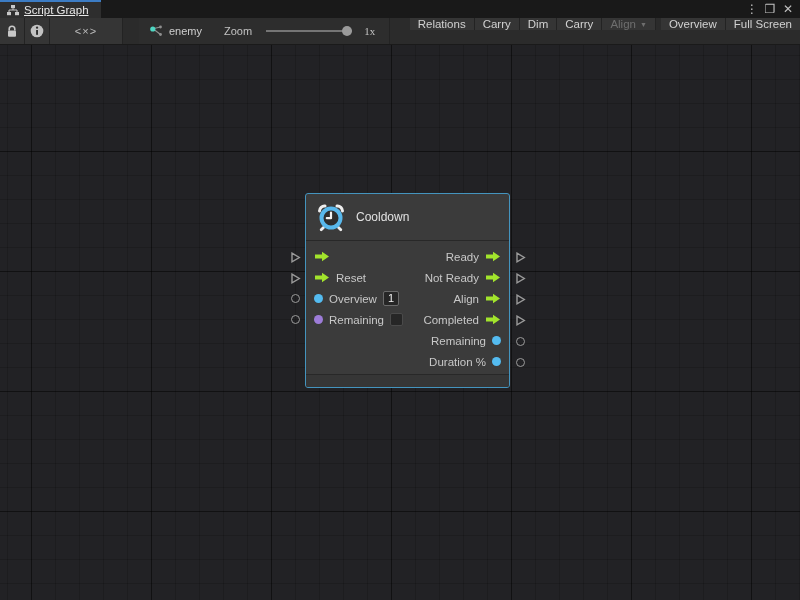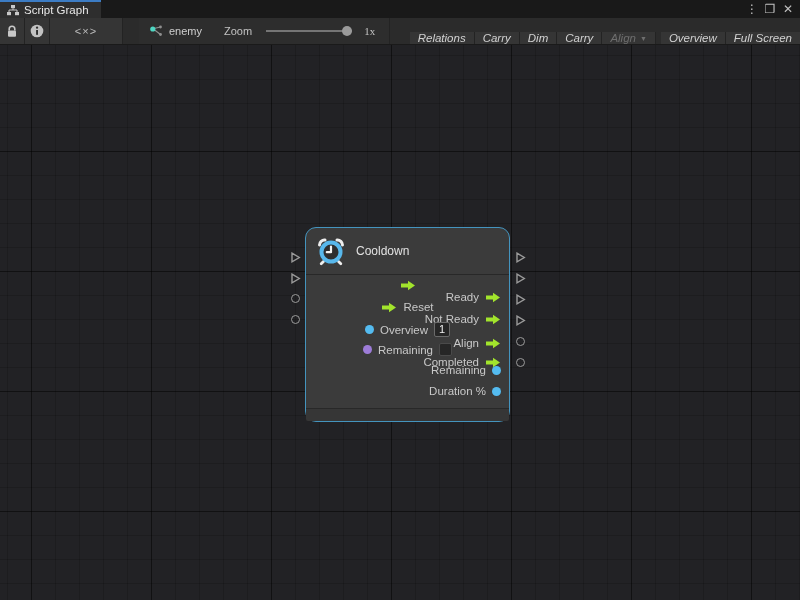--- a/index.html
+++ b/index.html
@@ -9,36 +9,36 @@
     background:#191919; color:#d2d2d2; font-size:11px;
     -webkit-font-smoothing:antialiased;
   }
   .window { position:relative; width:800px; height:600px; }
 
   
   .tabbar { position:absolute; top:0; left:0; width:800px; height:18px;
             background:#191919; display:flex; align-items:stretch; }
   .tab { display:flex; align-items:center; gap:5px; padding:0 12px 0 7px;
          background:#2e2e2e; border-top:2px solid #3c7cc4; color:#e8e8e8;
-         font-size:11.5px; }
+         font-size:11.5px;text-decoration:underline; }
   .win-controls { margin-left:auto; display:flex; align-items:center; gap:4px;
                   padding-right:5px; color:#c0c0c0; font-size:12px; }
   .win-controls span { display:inline-block; width:14px; text-align:center; cursor:default; }
 
   
   .toolbar { position:absolute; top:18px; left:0; width:800px; height:27px;
              background:#2b2b2b; display:flex; align-items:stretch;
              border-bottom:1px solid #1a1a1a; }
   .tb-btn { display:flex; align-items:center; justify-content:center;
             background:#353535; border-right:1px solid #232323; color:#d2d2d2; }
   .tb-icon-btn { width:25px; }
   .tb-code-btn { width:73px; font-size:11px; color:#bdbdbd; letter-spacing:1px; }
   .tb-mid { display:flex; align-items:center; background:#2d2d2d;
             border-right:1px solid #232323; padding:0 10px; gap:6px; }
-  .tb-right { margin-left:auto; display:flex; align-items:flex-end;font-style:italic; }
+  .tb-right { margin-left:auto; display:flex; align-items:flex-start; }
   .tb-text-btn { padding:0 8px; font-size:11.5px; white-space:nowrap; }
   .tb-text-btn.disabled { color:#6e6e6e; }
   .caret { font-size:7px; margin-left:4px; position:relative; top:0px; }
   .zoom-label { color:#c2c2c2; margin-left:16px;text-align:center; }
   .slider { position:relative; width:86px; height:10px; margin-left:8px; }
   .slider .track { position:absolute; top:4px; left:0; width:100%; height:2px; background:#757575; }
   .slider .handle { position:absolute; top:0; right:0; width:10px; height:10px;
                     border-radius:50%; background:#9a9a9a; }
   .zoom-value { color:#c2c2c2; margin-left:6px; margin-right:4px;font-family:Liberation Serif, serif; }
 
@@ -48,26 +48,26 @@
             background-image:
               linear-gradient(to right, rgba(0,0,0,0.42) 1px, transparent 1px),
               linear-gradient(to bottom, rgba(0,0,0,0.42) 1px, transparent 1px),
               linear-gradient(to right, rgba(0,0,0,0.16) 1px, transparent 1px),
               linear-gradient(to bottom, rgba(0,0,0,0.16) 1px, transparent 1px);
             background-size:120px 120px,120px 120px,24px 24px,24px 24px;
             background-position:31px 0,0 106px,7px 0,0 10px; }
 
   
   .node { position:absolute; left:305px; top:148px; width:205px;
-          background:#3b3b3b; border:1px solid #4494be; border-radius:11px;margin-top:34px; }
+          background:#3b3b3b; border:1px solid #4494be; border-radius:3px; }
   .node-header { height:47px; display:flex; align-items:center; gap:10px;
                  padding:0 10px; border-bottom:1px solid #282828; }
   .node-title { color:#e2e2e2; font-size:12px; }
   .node-body { padding:5px 0 2px 0; }
-  .port-row { height:21px; display:flex; align-items:center; padding:0 8px;flex-direction:column; }
+  .port-row { height:21px; display:flex; align-items:center; padding:0 8px; }
   .in-side { display:flex; align-items:center; gap:6px; }
   .out-side { margin-left:auto; display:flex; align-items:center; gap:6px; }
   .port-label { color:#c8c8c8; font-size:11.5px; white-space:nowrap; }
   .dot { width:9px; height:9px; border-radius:50%; }
   .value-box { min-width:16px; height:15px; background:#262626; border:1px solid #6a6a6a;
                border-radius:2px; color:#efefef; font-size:11px; text-align:center;
                line-height:13px; padding:0 2px; }
   .checkbox { width:13px; height:13px; background:#262626; border:1px solid #4a4a4a;
               border-radius:2px; }
   .node-footer { height:13px; background:#363636; border-top:1px solid #282828;

